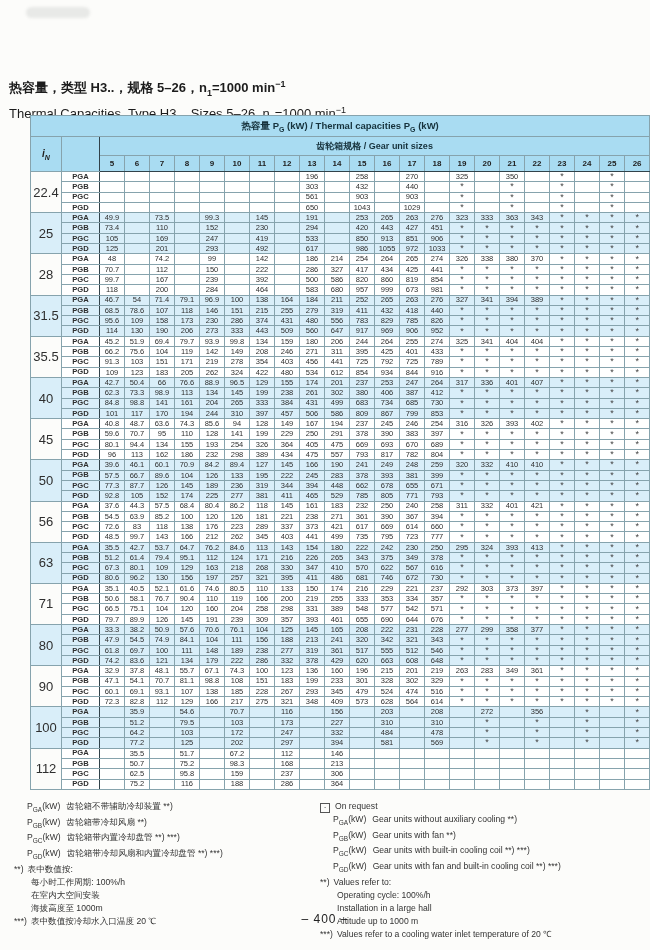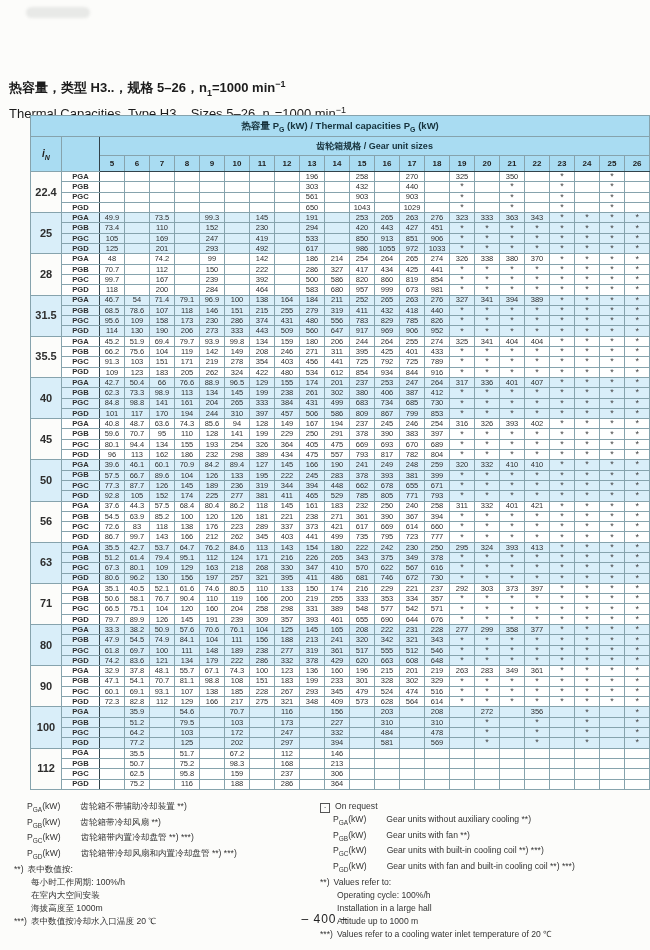--- a/index.html
+++ b/index.html
@@ -21,34 +21,34 @@
   .hdr1 sub,.hdr2 sub{font-size:7px}
   .hdr2{font-size:9px;font-weight:bold;height:18px;color:#16323c}
   .in-hd{font-size:10px;font-weight:bold;font-style:italic}
   .in-hd sub{font-size:7px}
   .size-hd{font-size:8px;font-weight:bold;height:15px}
   thead tr:last-child th{border-bottom:1.6px solid #31424a}
   tbody tr{height:10.3px}
   tbody td{font-size:7.5px;line-height:1;color:#2e2e2e;background:#fff}
   tr.shade td{background:#d9eef9}
   tr.gstart td{border-top:1.7px solid #31424a}
-  td.inv{font-weight:bold;font-size:11px;background:inherit}
+  td.inv{font-weight:normal;font-size:13px;background:inherit}
   td.lbl{font-weight:bold;font-size:7.6px;border-right:1.4px solid #31424a}
   .lbl-hd{border-right:1.4px solid #31424a}
   td.star{font-size:9px;color:#444}
   .notes{position:absolute;left:14px;top:800px;width:626px;display:flex;font-size:8.6px;color:#333}
   .ncol{line-height:13px}
   .ncol.zh{width:306px}
   .ncol.en{width:320px}
   .box{display:inline-block;width:8px;height:8px;border:1px solid #555;margin-right:5px;
        text-align:center;font-size:8px;line-height:7px;vertical-align:-1px}
   .nhead{font-weight:400}
   .pline{padding-left:13px}
   .pline sub{font-size:6.5px}
-  .ptext{margin-left:20px}
+  .ptext{margin-left:6px}
   .mk{margin-right:4px}
   .sub2{padding-left:17px}
   .pageno{position:absolute;left:0;top:912px;width:100%;text-align:center;
           font-size:12px;letter-spacing:1px;color:#222}
 </style>
 </head>
 <body>
 
 <div class="smudge"></div>
 
@@ -998,21 +998,21 @@
         <td class="val star">*</td>
         <td class="val star">*</td>
         <td class="val star">*</td>
         <td class="val star">*</td>
         <td class="val star">*</td>
         <td class="val star">*</td>
         <td class="val star">*</td>
       </tr>
       <tr>
         <td class="lbl">PGD</td>
-        <td class="val">86.7</td>
+        <td class="val">48.5</td>
         <td class="val">99.7</td>
         <td class="val">143</td>
         <td class="val">166</td>
         <td class="val">212</td>
         <td class="val">262</td>
         <td class="val">345</td>
         <td class="val">403</td>
         <td class="val">441</td>
         <td class="val">499</td>
         <td class="val">735</td>

